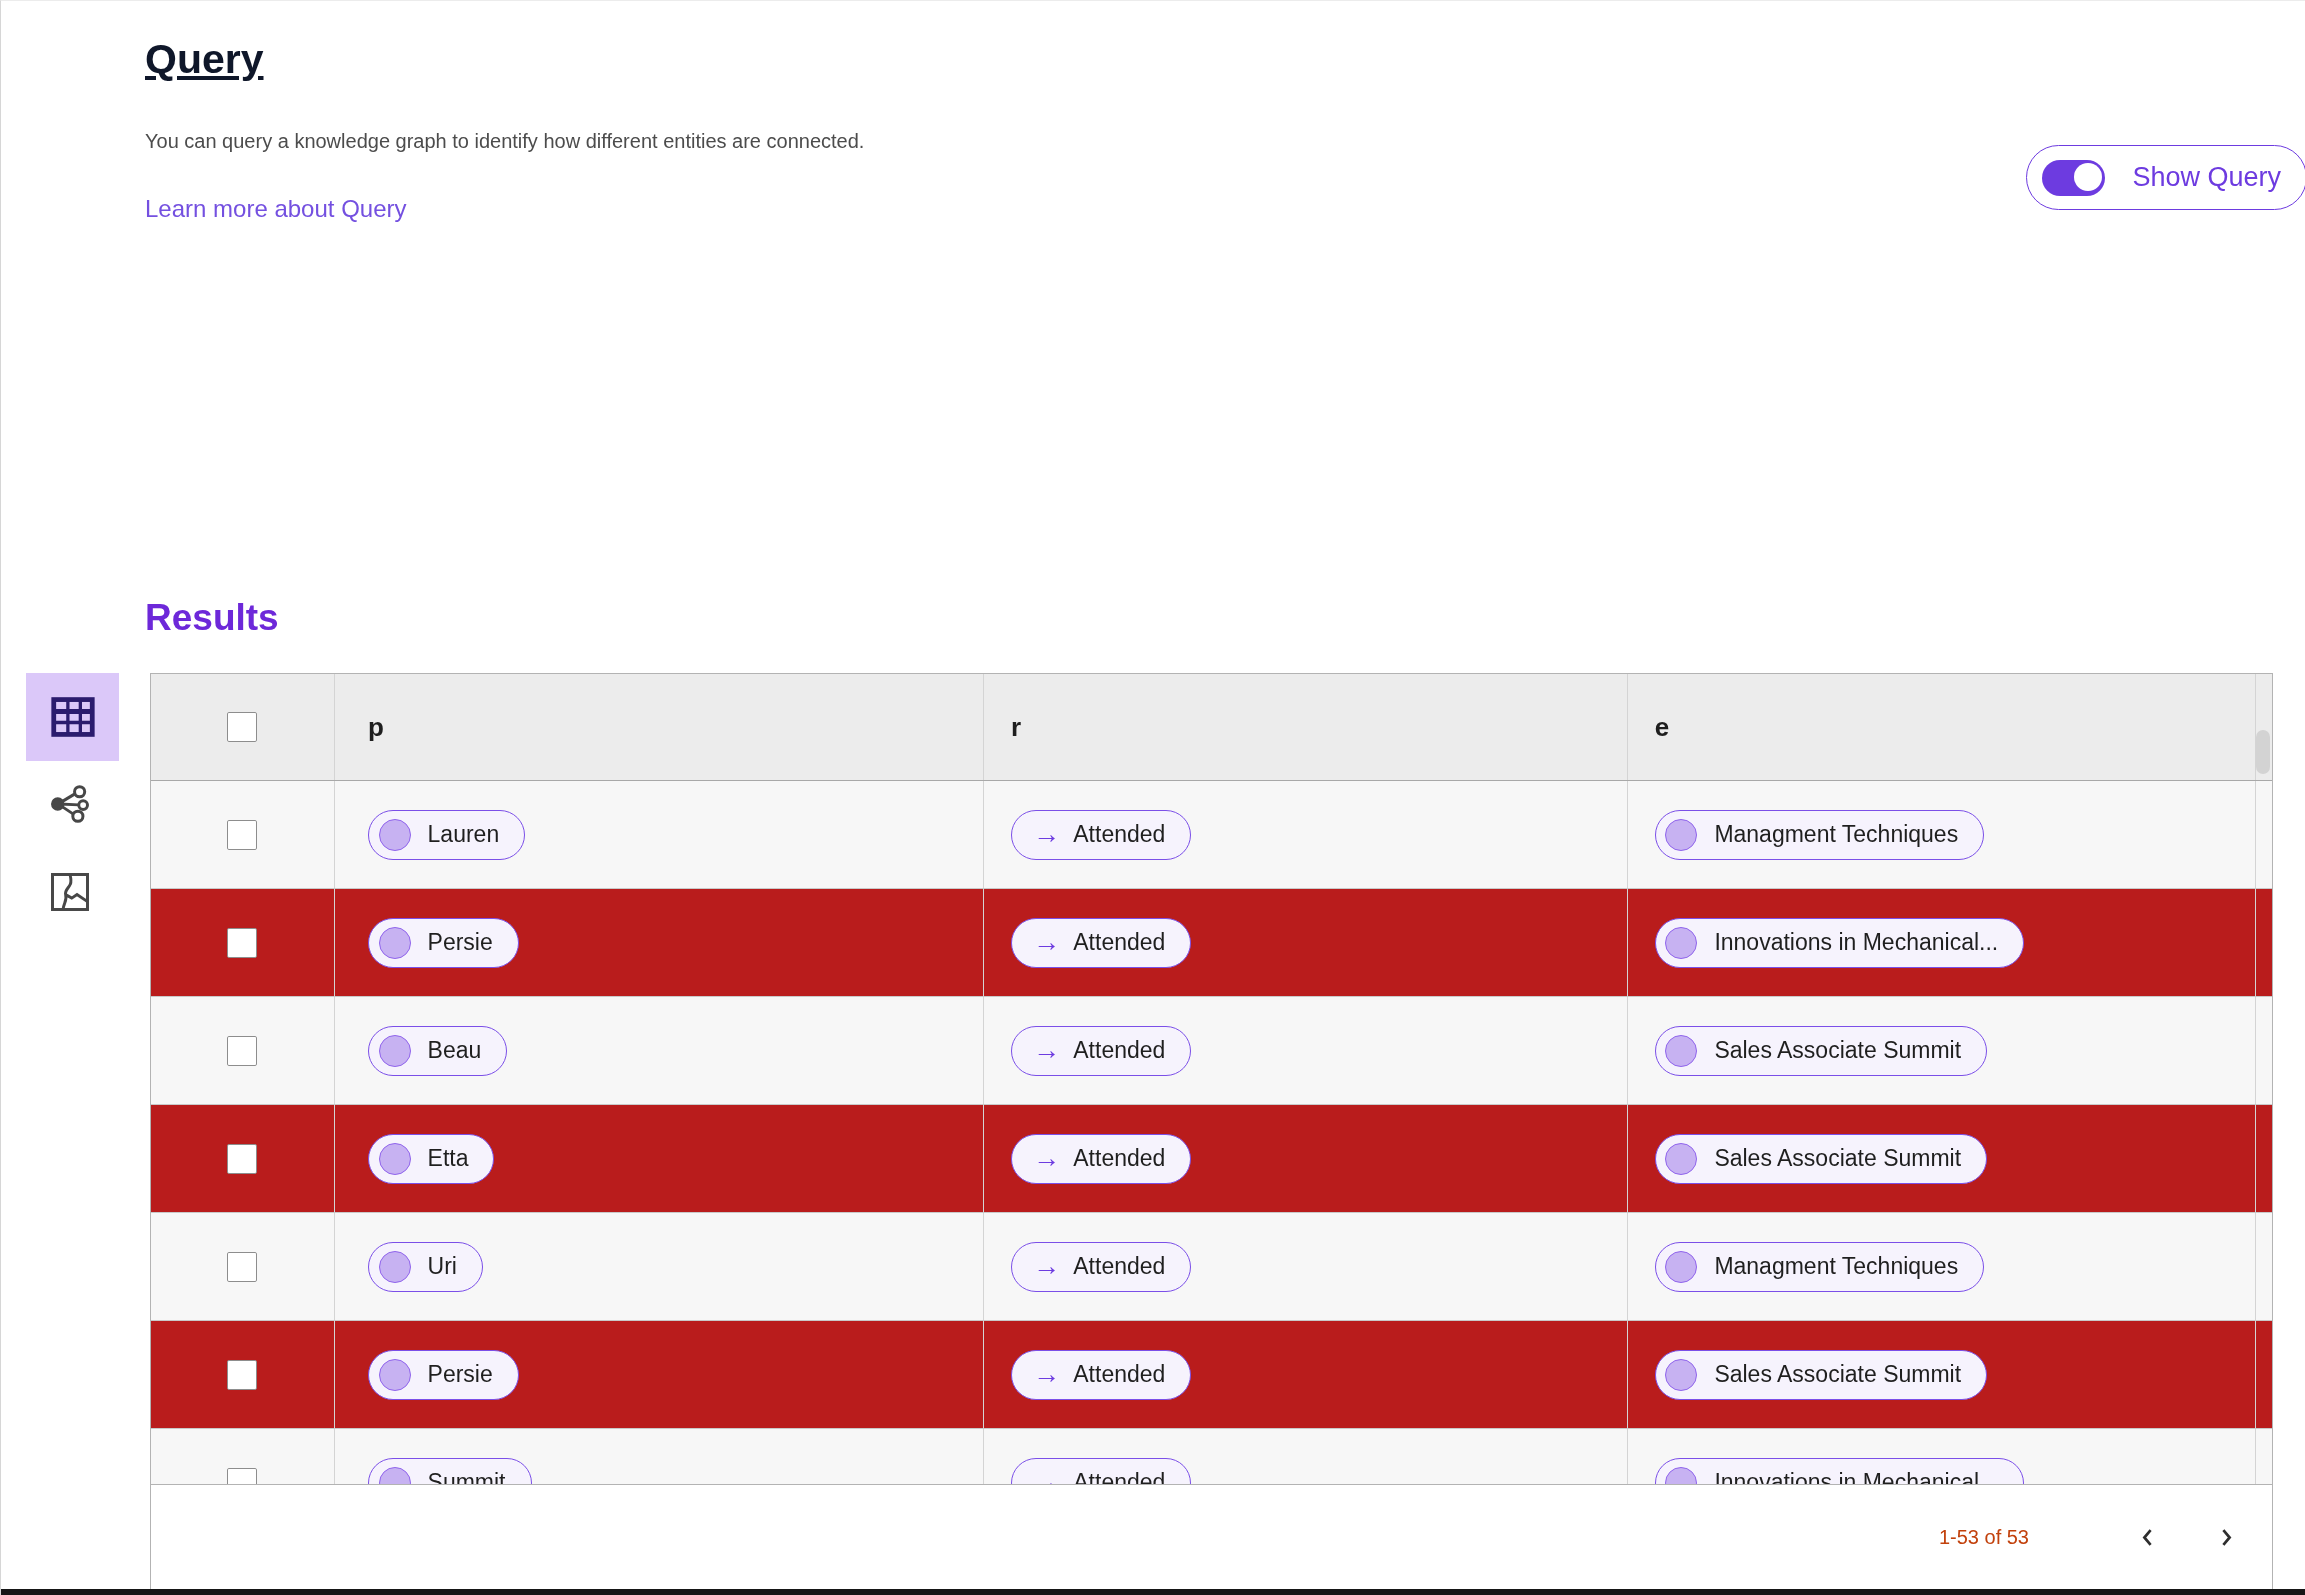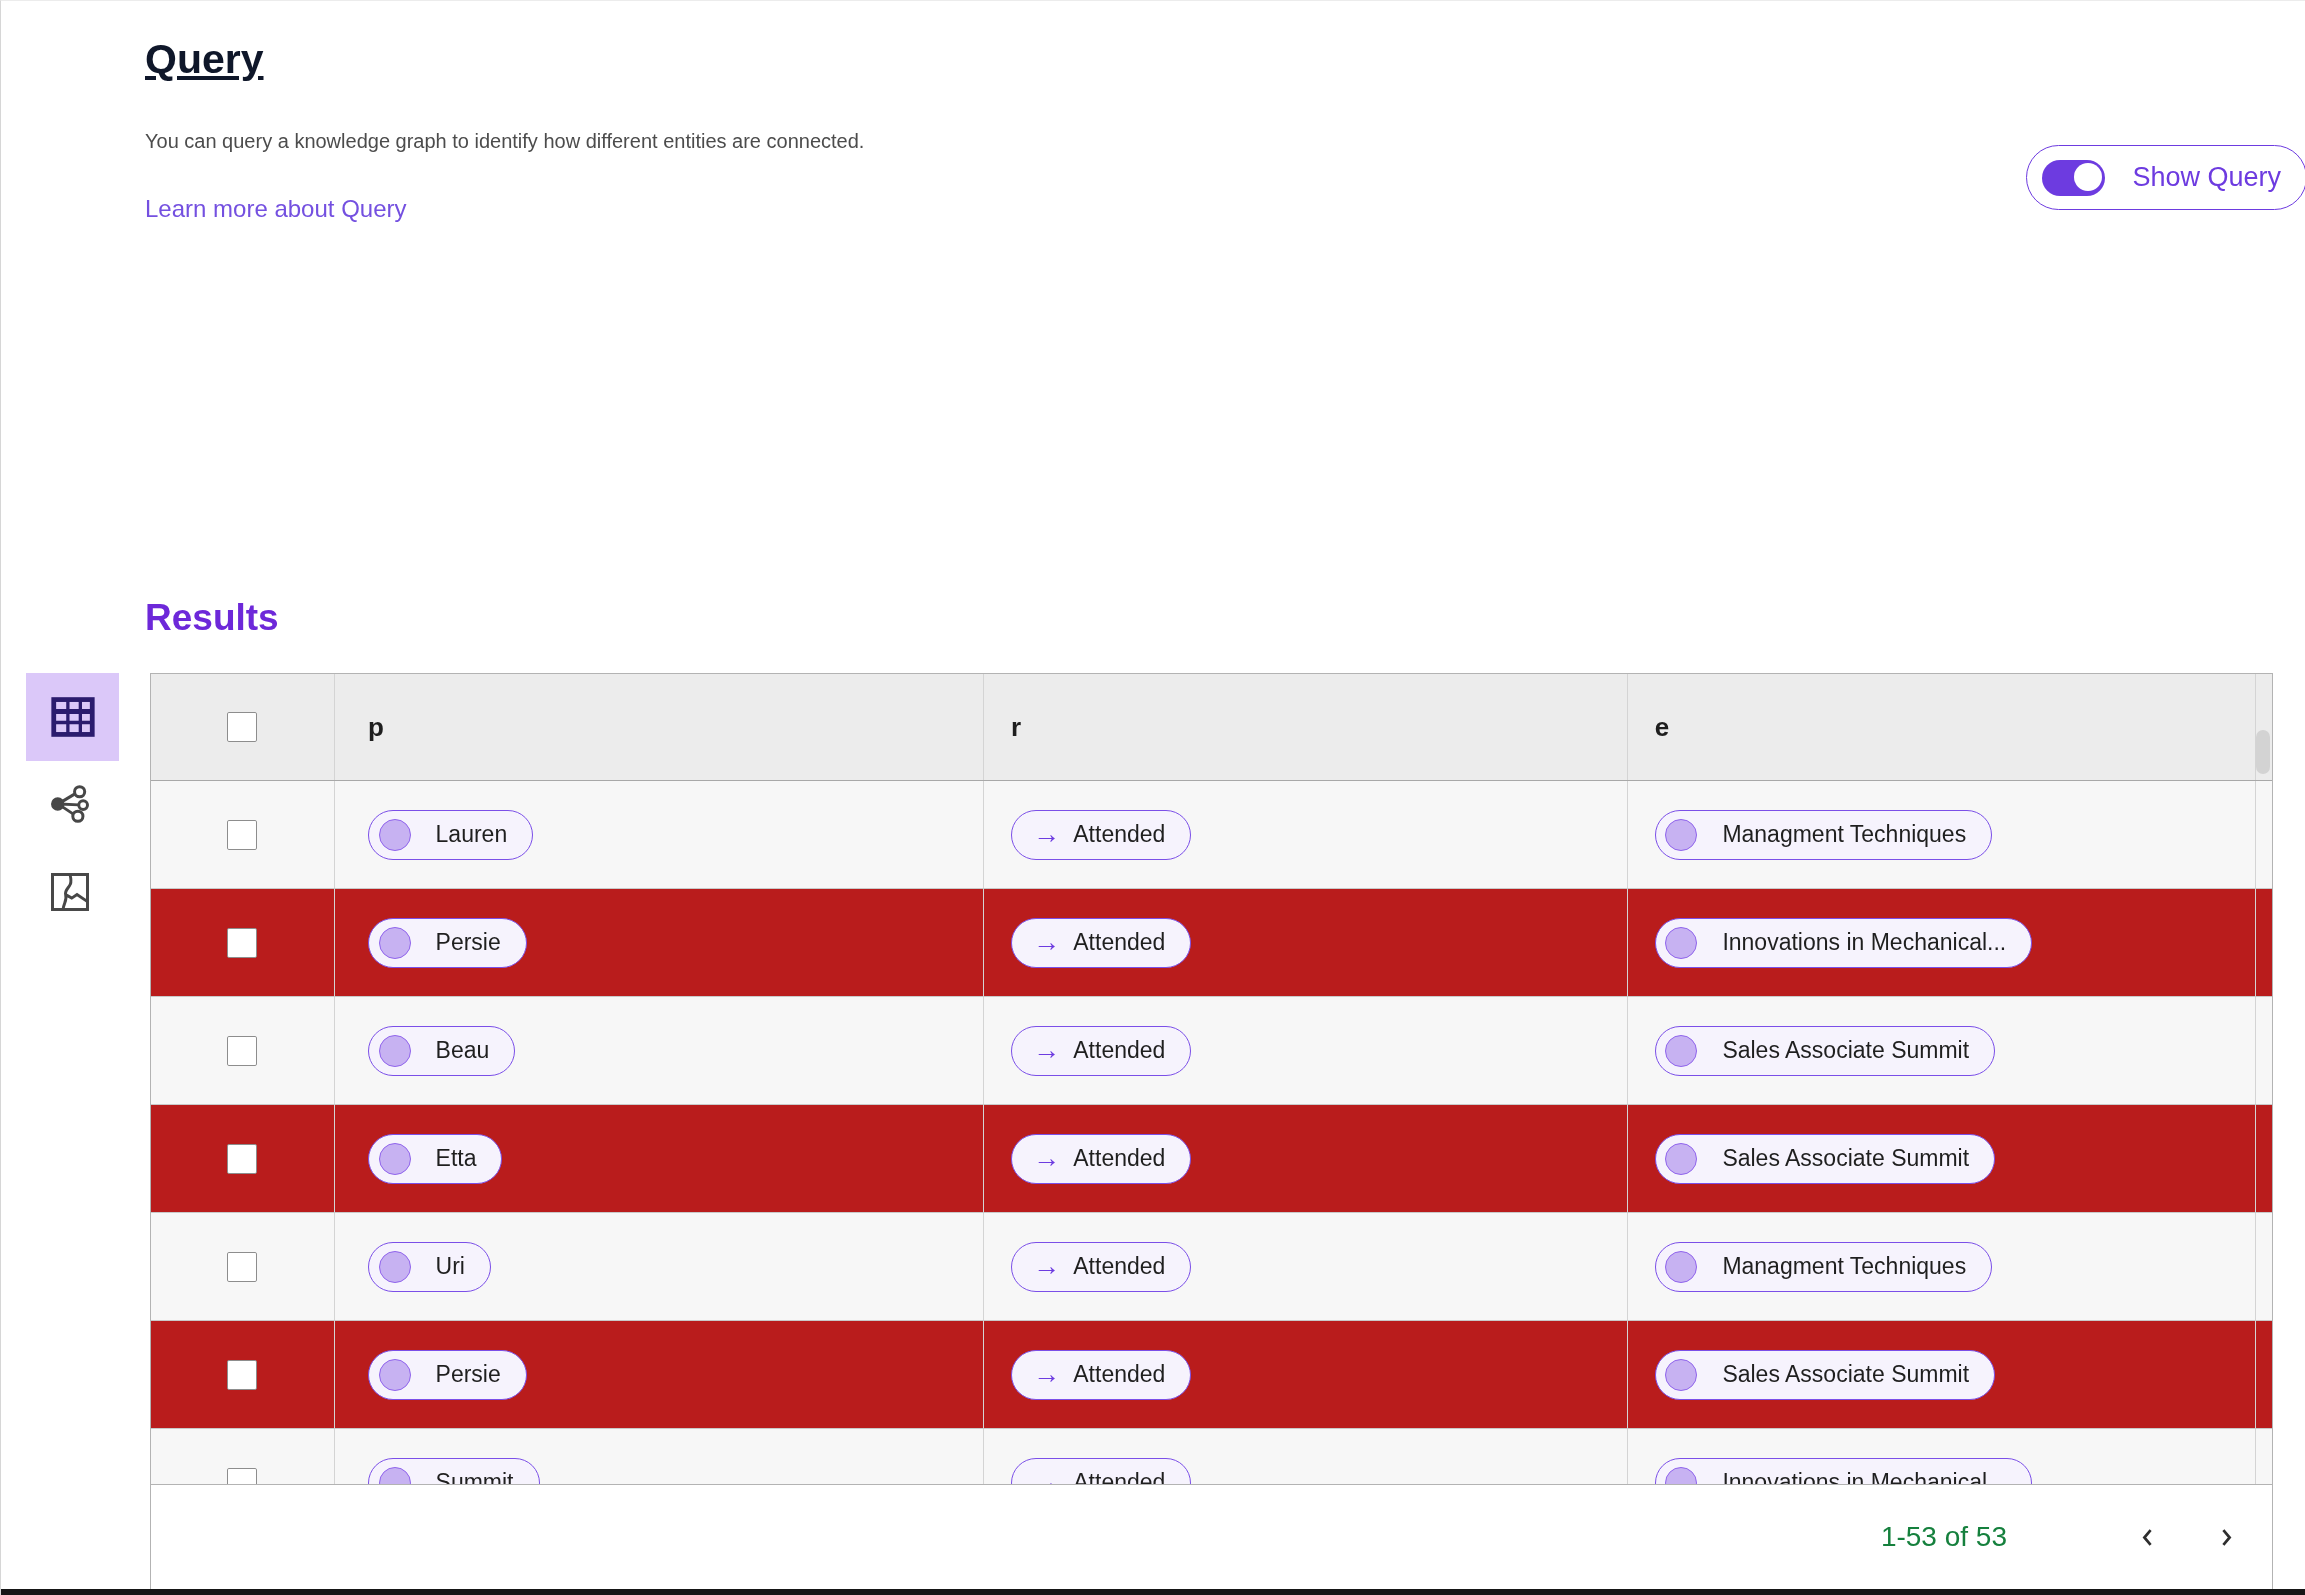--- a/index.html
+++ b/index.html
@@ -57,27 +57,27 @@
   .c-p { width:649px; padding-left:33px; }
   .c-r { width:644px; padding-left:27px; }
   .c-e { width:628px; padding-left:27px; }
   .c-sb { width:17.3px; }
   .thead .hlabel { font-size:26px; font-weight:700; color:#1e1e1e; }
 
   .sb-thumb { position:absolute; right:1.9px; top:56px; width:14.4px; height:44px; background:#d3d3d3; border-radius:7.7px; cursor:pointer; }
 
   .pill { display:inline-flex; align-items:center; height:50px; border:1.9px solid #7b4fe8; border-radius:27px;
           background:#f6f3fd; font-size:23px; color:#1f1f1f; cursor:pointer; white-space:nowrap; }
-  .pill.entity { gap:25px; padding:0 25px 0 9.6px; }
+  .pill.entity { gap:17px; padding:0 25px 0 9.6px; }
   .pill .dot { width:32px; height:32px; border-radius:50%; background:#c7b2f2; border:1.9px solid #9064ec; flex:none; }
   .pill.relation { gap:13.4px; padding:0 25px 0 21px; }
   .pill .arrow { color:#6d3be0; font-size:27px; line-height:1; }
 
   .pagebar { height:104px; display:flex; align-items:center; justify-content:flex-end; padding-right:25px; background:#fff; }
-  .range { font-size:28px; color:#15803d; margin-right:82px; }
+  .range { font-size:20px; color:#c2410c; margin-right:60px; }
   .chev-btn { width:42px; height:42px; background:none; border:none; color:#2e2e2e; display:flex; align-items:center;
               justify-content:center; cursor:pointer; margin-left:37px; }
   .chev-btn svg { width:25px; height:25px; }
 
   .bottom-bar { position:absolute; left:0; right:0; bottom:0; height:6.7px; background:#161616; }
 </style>
 </head>
 <body>
 
 <div class="screen">

